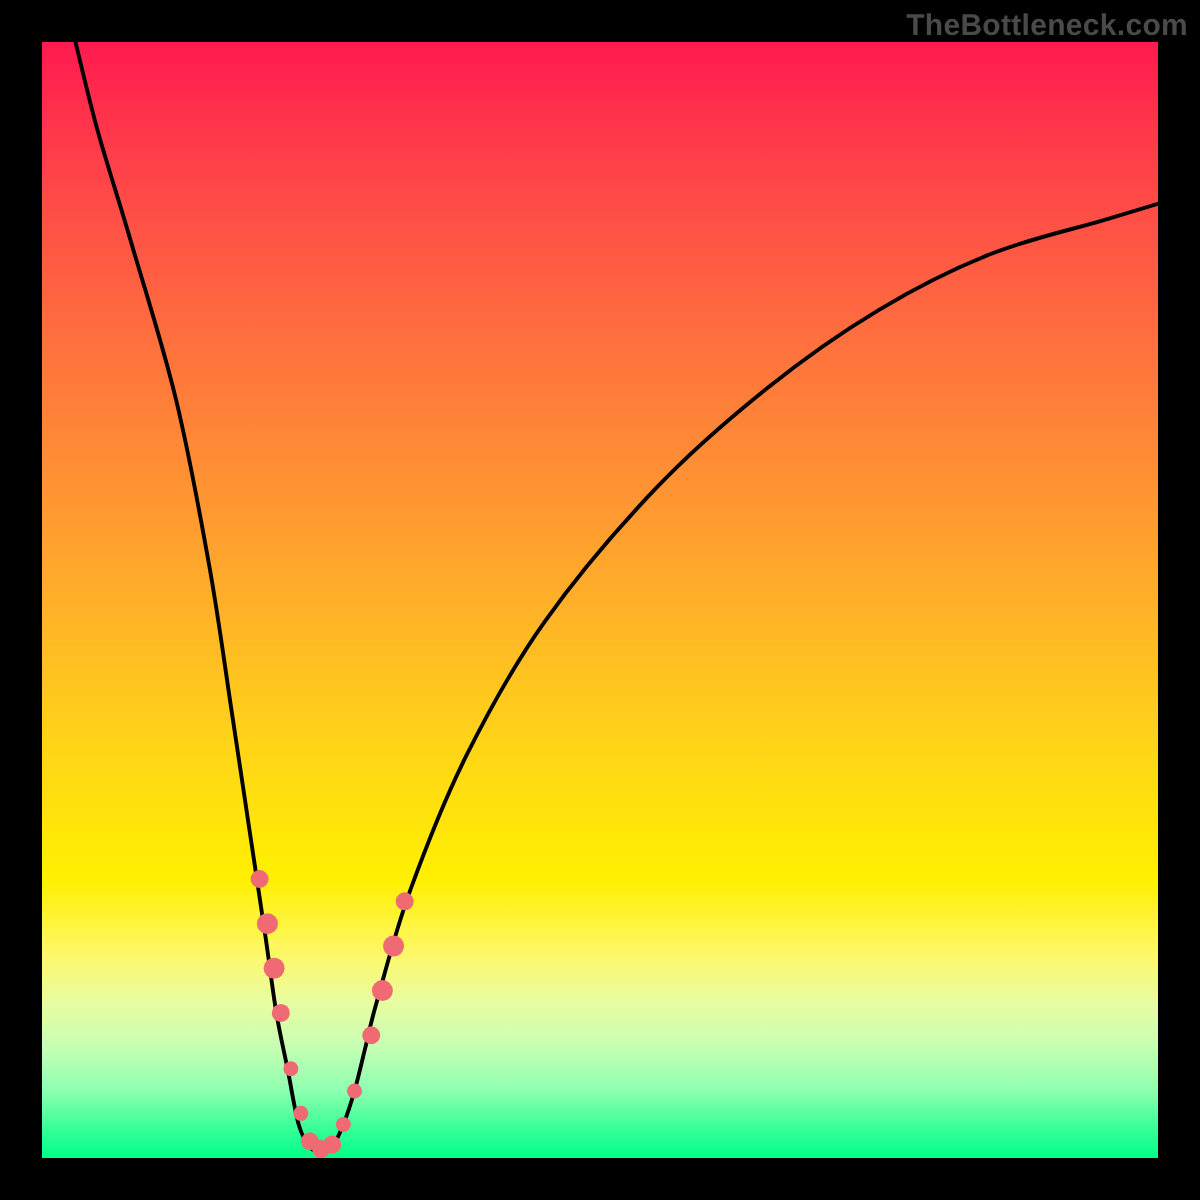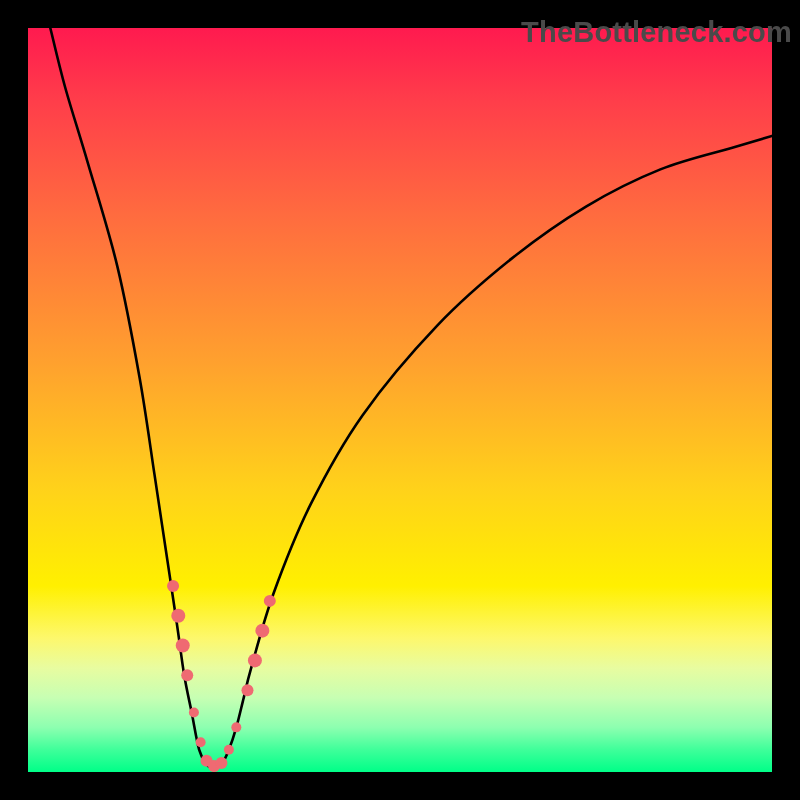--- a/index.html
+++ b/index.html
@@ -44,24 +44,24 @@
       #fdf86c 82%,
       #e8fca0 86%,
       #c7ffb3 90%,
       #8dffb0 94%,
       #3fff9a 97%,
       #00ff88 100%
     );
   }
   .watermark {
     position: absolute;
-    top: 16px;
+    top: 6px;
     right: 8px;
     color: #4a4a4a;
-    font-size: 29px;
+    font-size: 20px;
     font-weight: 600;
     letter-spacing: 0.2px;
     user-select: none;
     text-align: center;
   }
   svg.curve {
     position: absolute;
     left: 0;
     top: 0;
     width: 744px;

